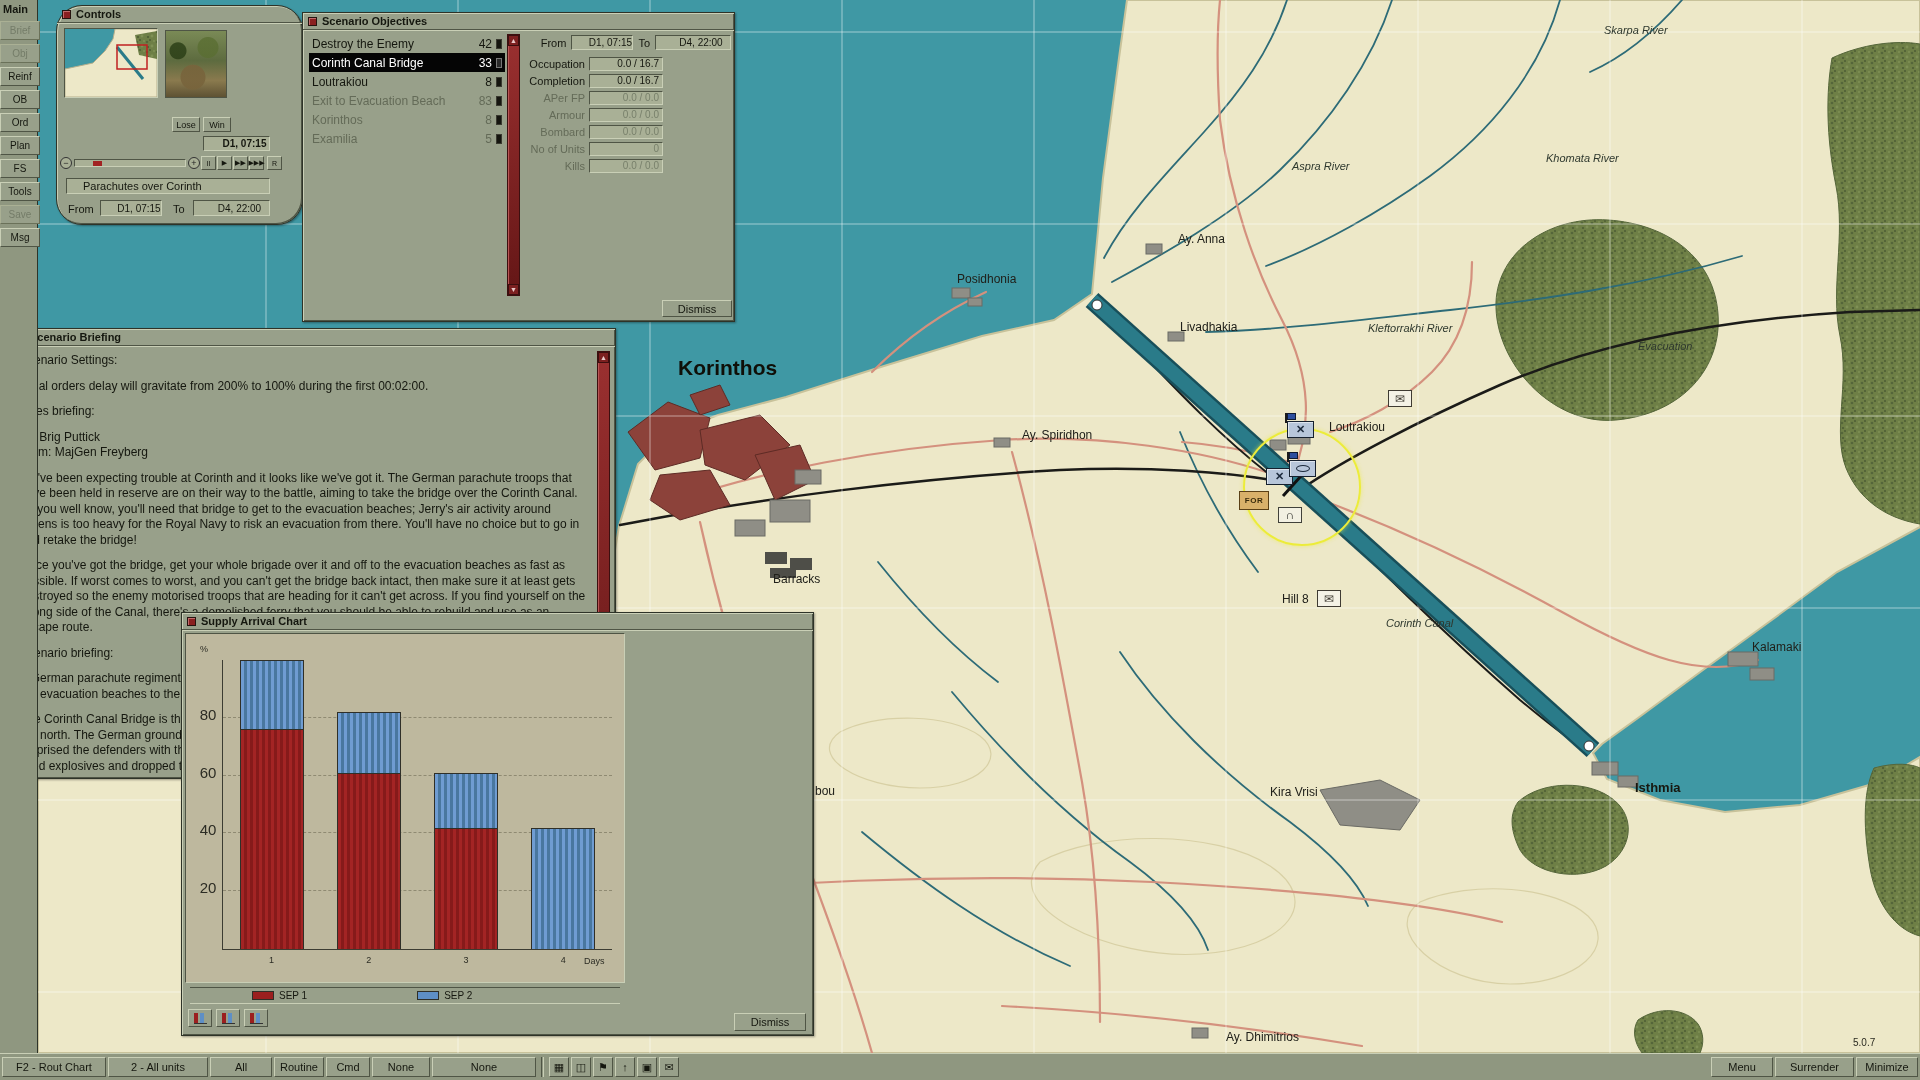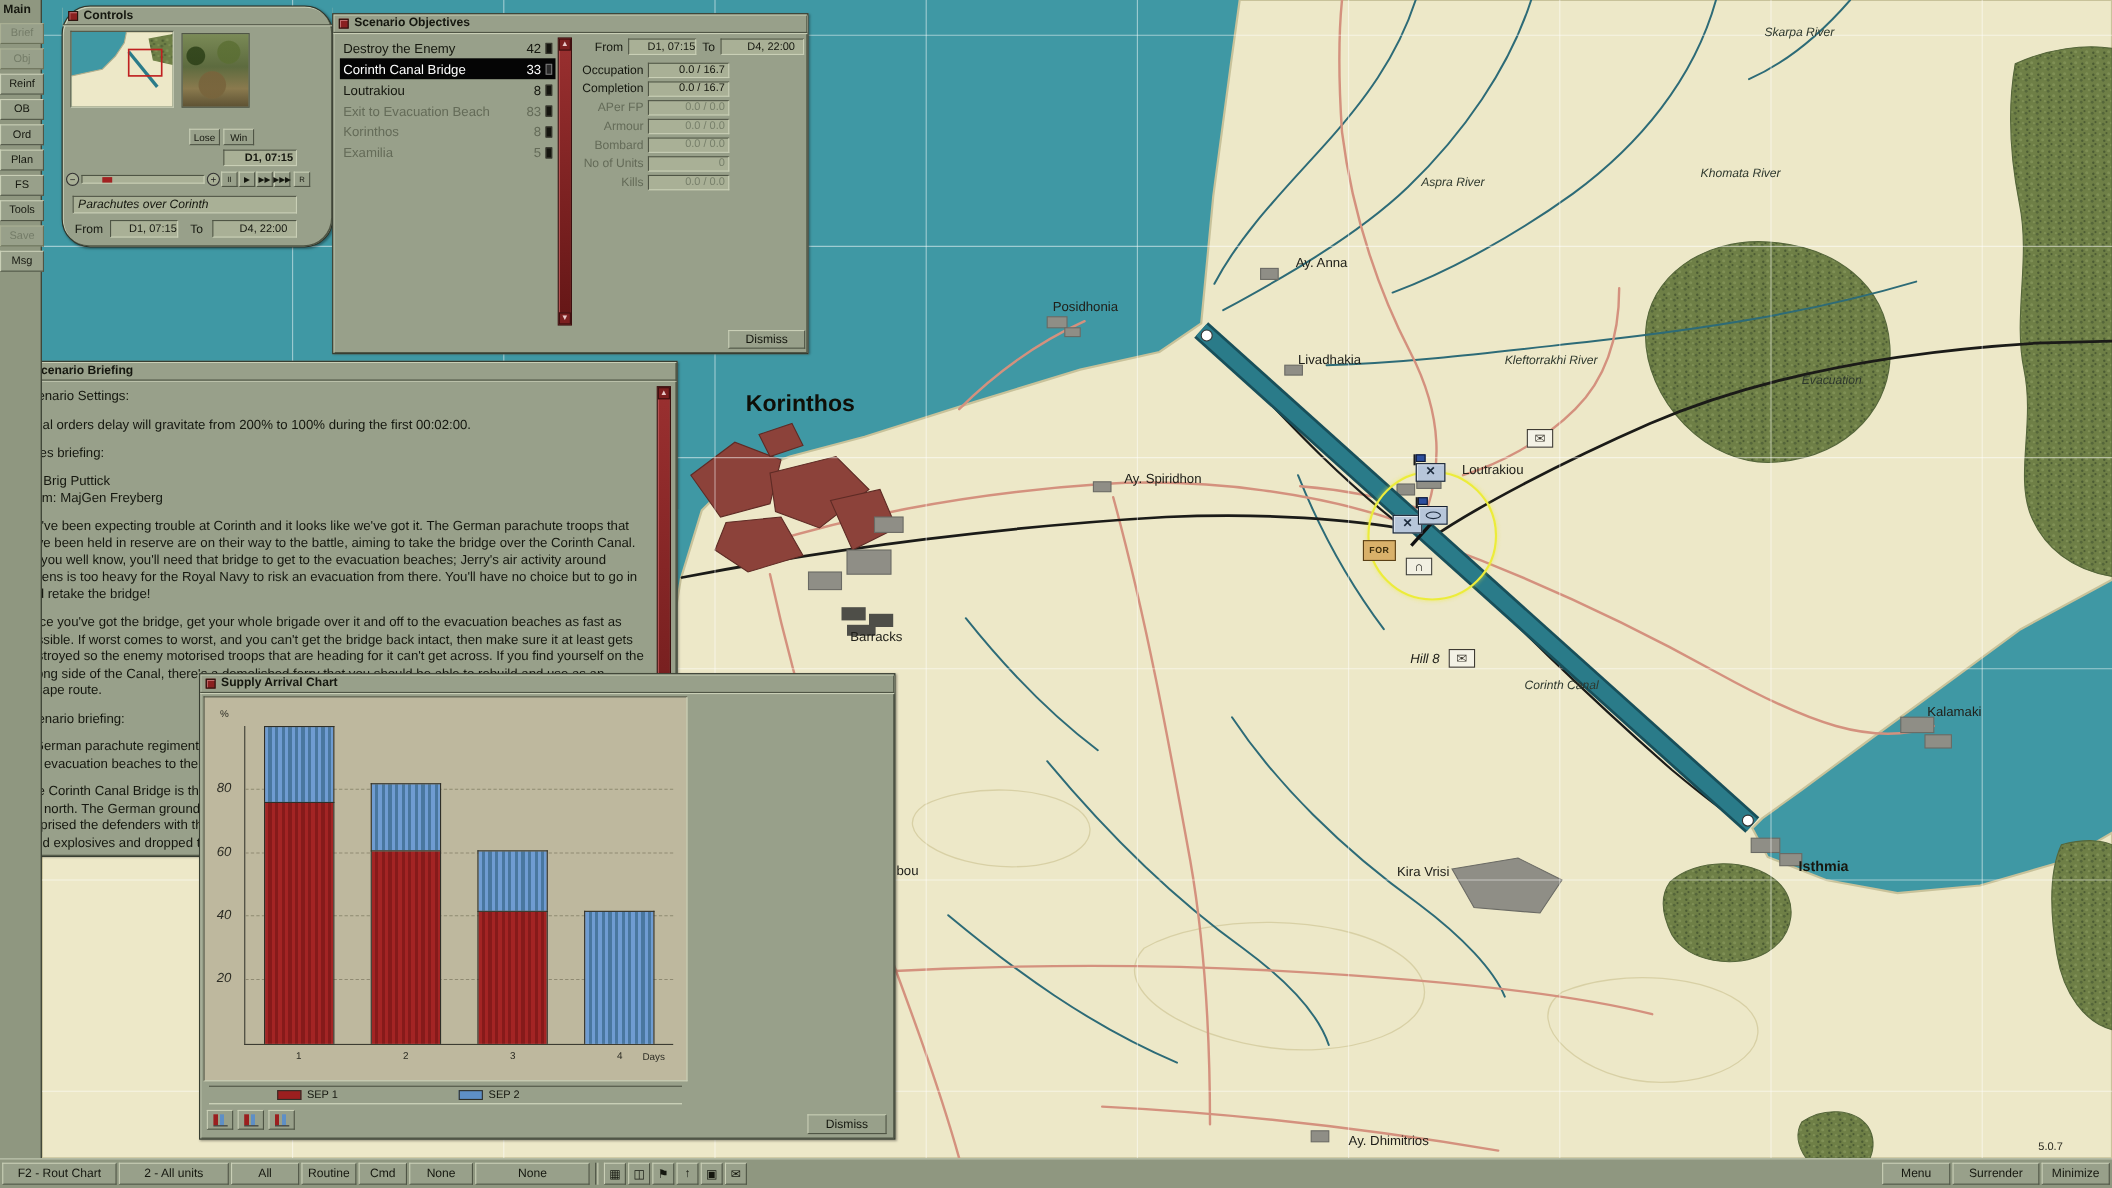--- a/index.html
+++ b/index.html
@@ -65,21 +65,21 @@
       radial-gradient(circle at 70% 25%, rgba(90,110,50,.8) 0 10px, transparent 11px),
       radial-gradient(circle at 45% 70%, rgba(120,100,60,.9) 0 12px, transparent 13px),
       linear-gradient(180deg,#7A8A56 0%, #5D6B3F 45%, #8A7A4E 75%, #5E5233 100%);}
   .mini-btn{position:absolute;width:28px;height:15px;font-size:9px;}
   #clockbox{position:absolute;left:146px;top:130px;width:67px;height:15px;font-size:10px;font-weight:bold;display:flex;align-items:center;justify-content:center;}
   .mag{position:absolute;width:12px;height:12px;border:1px solid #333;border-radius:50%;background:var(--field);
     font-size:9px;line-height:10px;text-align:center;color:#222;}
   #zoomgroove{position:absolute;left:17px;top:153px;width:112px;height:8px;}
   #zoommark{position:absolute;left:18px;top:1px;width:9px;height:5px;background:#A22222;}
   .pb{position:absolute;top:150px;width:15px;height:14px;font-size:7px;padding:0;}
-  #namefield{position:absolute;left:9px;top:172px;width:204px;height:16px;font-size:11px;display:flex;align-items:center;padding-left:4px;font-style:italic;}
+  #namefield{position:absolute;left:9px;top:172px;width:204px;height:16px;font-size:11px;display:flex;align-items:center;padding-left:16px;}
   .ft-label{position:absolute;top:197px;font-size:11px;}
   .ft-box{position:absolute;top:194px;height:16px;font-size:10px;display:flex;align-items:center;justify-content:center;}
 
   
   #objectives{left:302px;top:12px;width:433px;height:310px;z-index:12;}
   #obj-list{position:absolute;left:6px;top:21px;width:196px;}
   .obj-row{height:19px;display:flex;align-items:center;padding:0 3px;font-size:12px;}
   .obj-row.dim{color:var(--dim);}
   .obj-row.sel{background:#050505;color:#fff;}
   .obj-name{flex:1;white-space:nowrap;overflow:hidden;}
@@ -99,21 +99,21 @@
   #briefing{left:10px;top:328px;width:606px;height:451px;z-index:5;}
   #briefing-text{position:absolute;left:9px;top:24px;width:570px;height:420px;overflow:hidden;font-size:12px;line-height:15.5px;}
   #briefing-text p{margin:0 0 10px 0;}
 
   
   #supply{left:181px;top:612px;width:633px;height:424px;z-index:7;}
   #chart-surface{position:absolute;left:3px;top:20px;width:440px;height:350px;background:#BEB89E;
     border:1px solid;border-color:var(--panel-lo) var(--panel-hi) var(--panel-hi) var(--panel-lo);}
   #chart-plot{position:absolute;left:36px;top:26px;width:390px;height:290px;border-left:1px solid #3C3C32;border-bottom:1px solid #3C3C32;display:flex;}
   .gridline{position:absolute;left:0;width:100%;border-top:1px dashed #8F8A72;}
-  .ytick{position:absolute;left:-26px;width:22px;text-align:left;font-size:12px;transform:translateY(5px);color:#2c2c24;font-style:italic;}
+  .ytick{position:absolute;left:-26px;width:22px;text-align:center;font-size:15px;transform:translateY(5px);color:#2c2c24;}
   .bar-slot{flex:1;position:relative;display:flex;align-items:flex-end;justify-content:center;height:100%;}
   .bar{display:flex;flex-direction:column;justify-content:flex-end;height:100%;width:64px;}
   .seg{border:1px solid #2F2F28;border-bottom:none;}
   .seg.blue{background:repeating-linear-gradient(90deg,#6F9CD2 0 3px,#49779F 3px 6px);}
   .seg.red{background:repeating-linear-gradient(90deg,#A32424 0 3px,#861A1A 3px 6px);}
   .xtick{position:absolute;bottom:-16px;font-size:9px;color:#2c2c24;}
   .axis-pct{position:absolute;left:14px;top:10px;font-size:9px;color:#2c2c24;}
   .axis-days{position:absolute;left:398px;top:322px;font-size:9px;color:#2c2c24;}
   #chart-legend{position:absolute;left:8px;top:374px;width:430px;height:16px;display:flex;align-items:center;gap:110px;padding-left:62px;
     border-top:1px solid var(--panel-lo);box-shadow:0 1px 0 var(--panel-hi);}
@@ -269,21 +269,21 @@
         <span class="maplabel river" style="left: 1604px; top: 24px;">Skarpa River</span>
         <span class="maplabel river" style="left: 1546px; top: 152px;">Khomata River</span>
         <span class="maplabel river" style="left: 1292px; top: 160px;">Aspra River</span>
         <span class="maplabel town" style="left: 1178px; top: 232px;">Ay. Anna</span>
         <span class="maplabel town" style="left: 957px; top: 272px;">Posidhonia</span>
         <span class="maplabel town" style="left: 1180px; top: 320px;">Livadhakia</span>
         <span class="maplabel river" style="left: 1368px; top: 322px;">Kleftorrakhi River</span>
         <span class="maplabel river" style="left: 1638px; top: 340px;">Evacuation</span>
         <span class="maplabel town" style="left: 1022px; top: 428px;">Ay. Spiridhon</span>
         <span class="maplabel town" style="left: 1329px; top: 420px;">Loutrakiou</span>
-        <span class="maplabel town" style="left: 1282px; top: 592px; font-style: italic;">Hill 8</span>
+        <span class="maplabel town" style="left: 1282px; top: 592px;">Hill 8</span>
         <span class="maplabel river" style="left: 1386px; top: 617px;">Corinth Canal</span>
         <span class="maplabel town" style="left: 1752px; top: 640px;">Kalamaki</span>
         <span class="maplabel town" style="left: 1270px; top: 785px;">Kira Vrisi</span>
         <span class="maplabel townbold" style="left: 1635px; top: 780px;">Isthmia</span>
         <span class="maplabel town" style="left: 1226px; top: 1030px;">Ay. Dhimitrios</span>
         <span class="maplabel town" style="left: 773px; top: 572px;">Barracks</span>
         <span class="maplabel town" style="left: 815px; top: 784px;">bou</span>
       </div>
     <div class="map-overlay">
         <div class="sel-circle" style="left: 1243px; top: 428px; width: 118px; height: 118px;"></div>

